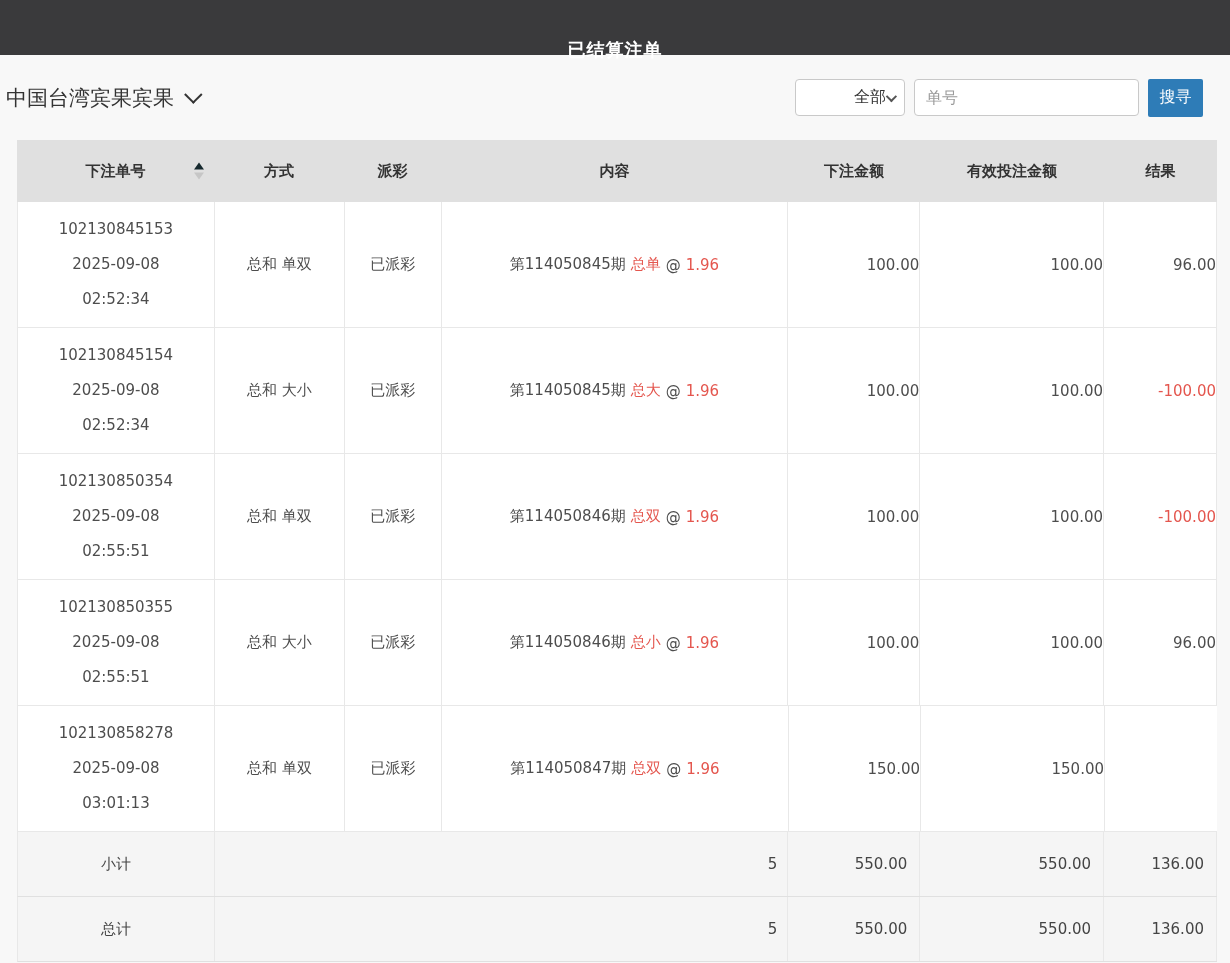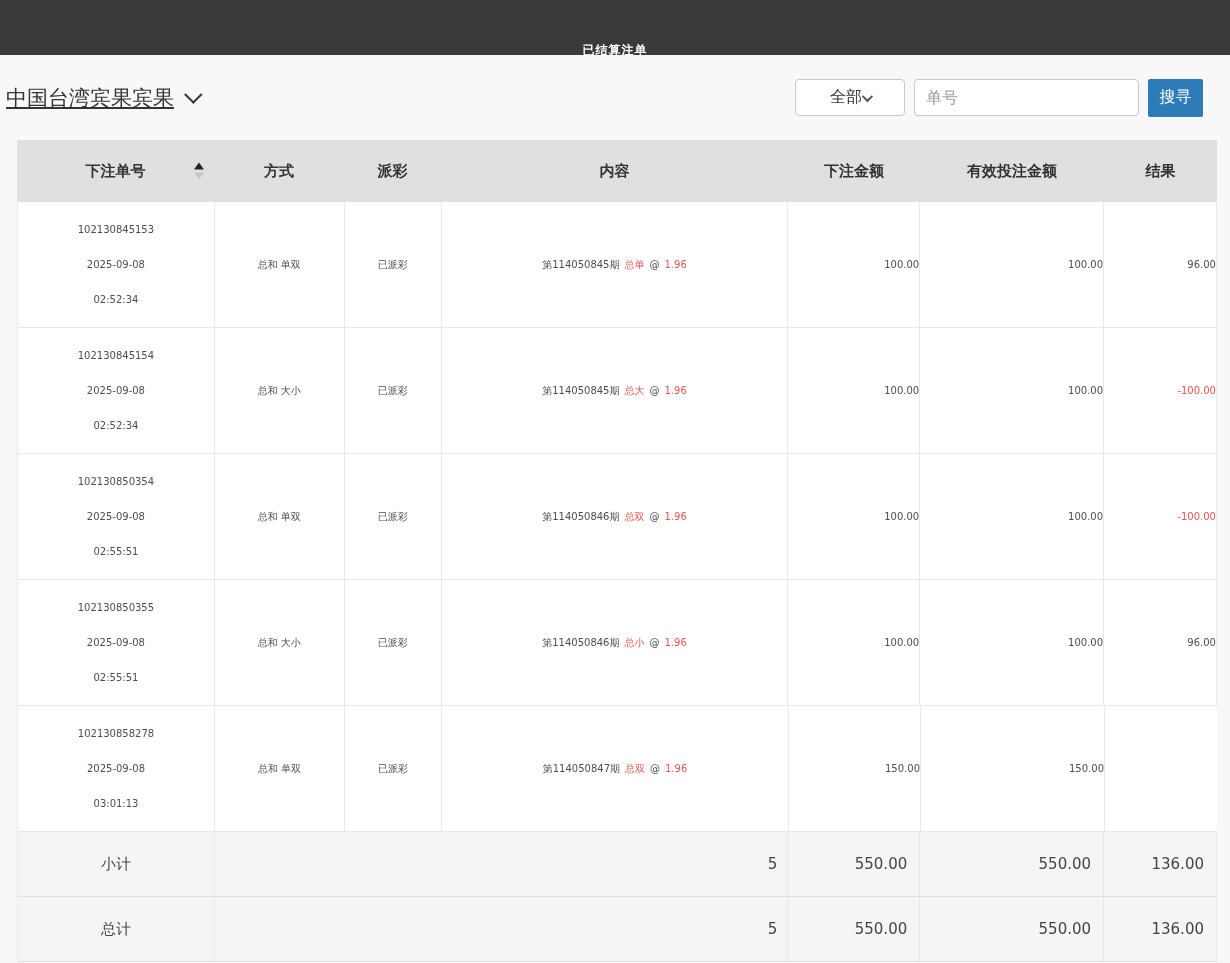--- a/index.html
+++ b/index.html
@@ -14,62 +14,61 @@
   
   .topbar {
     height: 55px;
     background: #3a3a3c;
     display: flex;
     align-items: center;
     justify-content: center;
   }
   .topbar-title {
     color: #ffffff;
-    font-size: 12px;
+    font-size: 18px;
     font-weight: bold;
     letter-spacing: 1px;
     margin-top: 45px;
   }
 
   
   .toolbar {
     height: 85px;
     display: flex;
     align-items: center;
     justify-content: space-between;
     padding: 0 27px 0 6px;
   }
   .game-select {
     display: flex;
     align-items: center;
     gap: 8px;
     font-size: 21px;
     color: #333333;
     cursor: pointer;
-    text-decoration: underline;
   }
   .chevron-down {
     width: 13px;
     height: 13px;
     border-right: 2px solid #333;
     border-bottom: 2px solid #333;
     transform: rotate(45deg) translateY(-4px);
     margin-left: 2px;
   }
   .toolbar-controls { display: flex; align-items: center; gap: 9px; }
   .filter-select {
     width: 110px;
     height: 37px;
     border: 1px solid #c9c9c9;
     border-radius: 4px;
     background: #ffffff;
     display: flex;
     align-items: center;
-    justify-content: center;
-    padding: 0 2px;
+    justify-content: flex-end;
+    padding: 0 10px;
     font-size: 16px;
     color: #333;
     cursor: pointer;
   }
   .select-chevron {
     width: 8px; height: 8px;
     border-right: 2px solid #555;
     border-bottom: 2px solid #555;
     transform: rotate(45deg) translateY(-2px);
   }
@@ -145,21 +144,21 @@
     border-right: 5px solid transparent;
     border-top: 7px solid #c6c6c6;
   }
 
   .trow {
     display: flex;
     height: 126px;
     background: #ffffff;
     border-bottom: 1px solid #e8e8e8;
     border-left: 1px solid #e8e8e8;
-    font-size: 10px;
+    font-size: 15px;
   }
   .trow .cell {
     border-right: 1px solid #e8e8e8;
     display: flex;
     align-items: center;
     justify-content: center;
   }
   .trow .cell.col-id {
     flex-direction: column;
     line-height: 35px;

